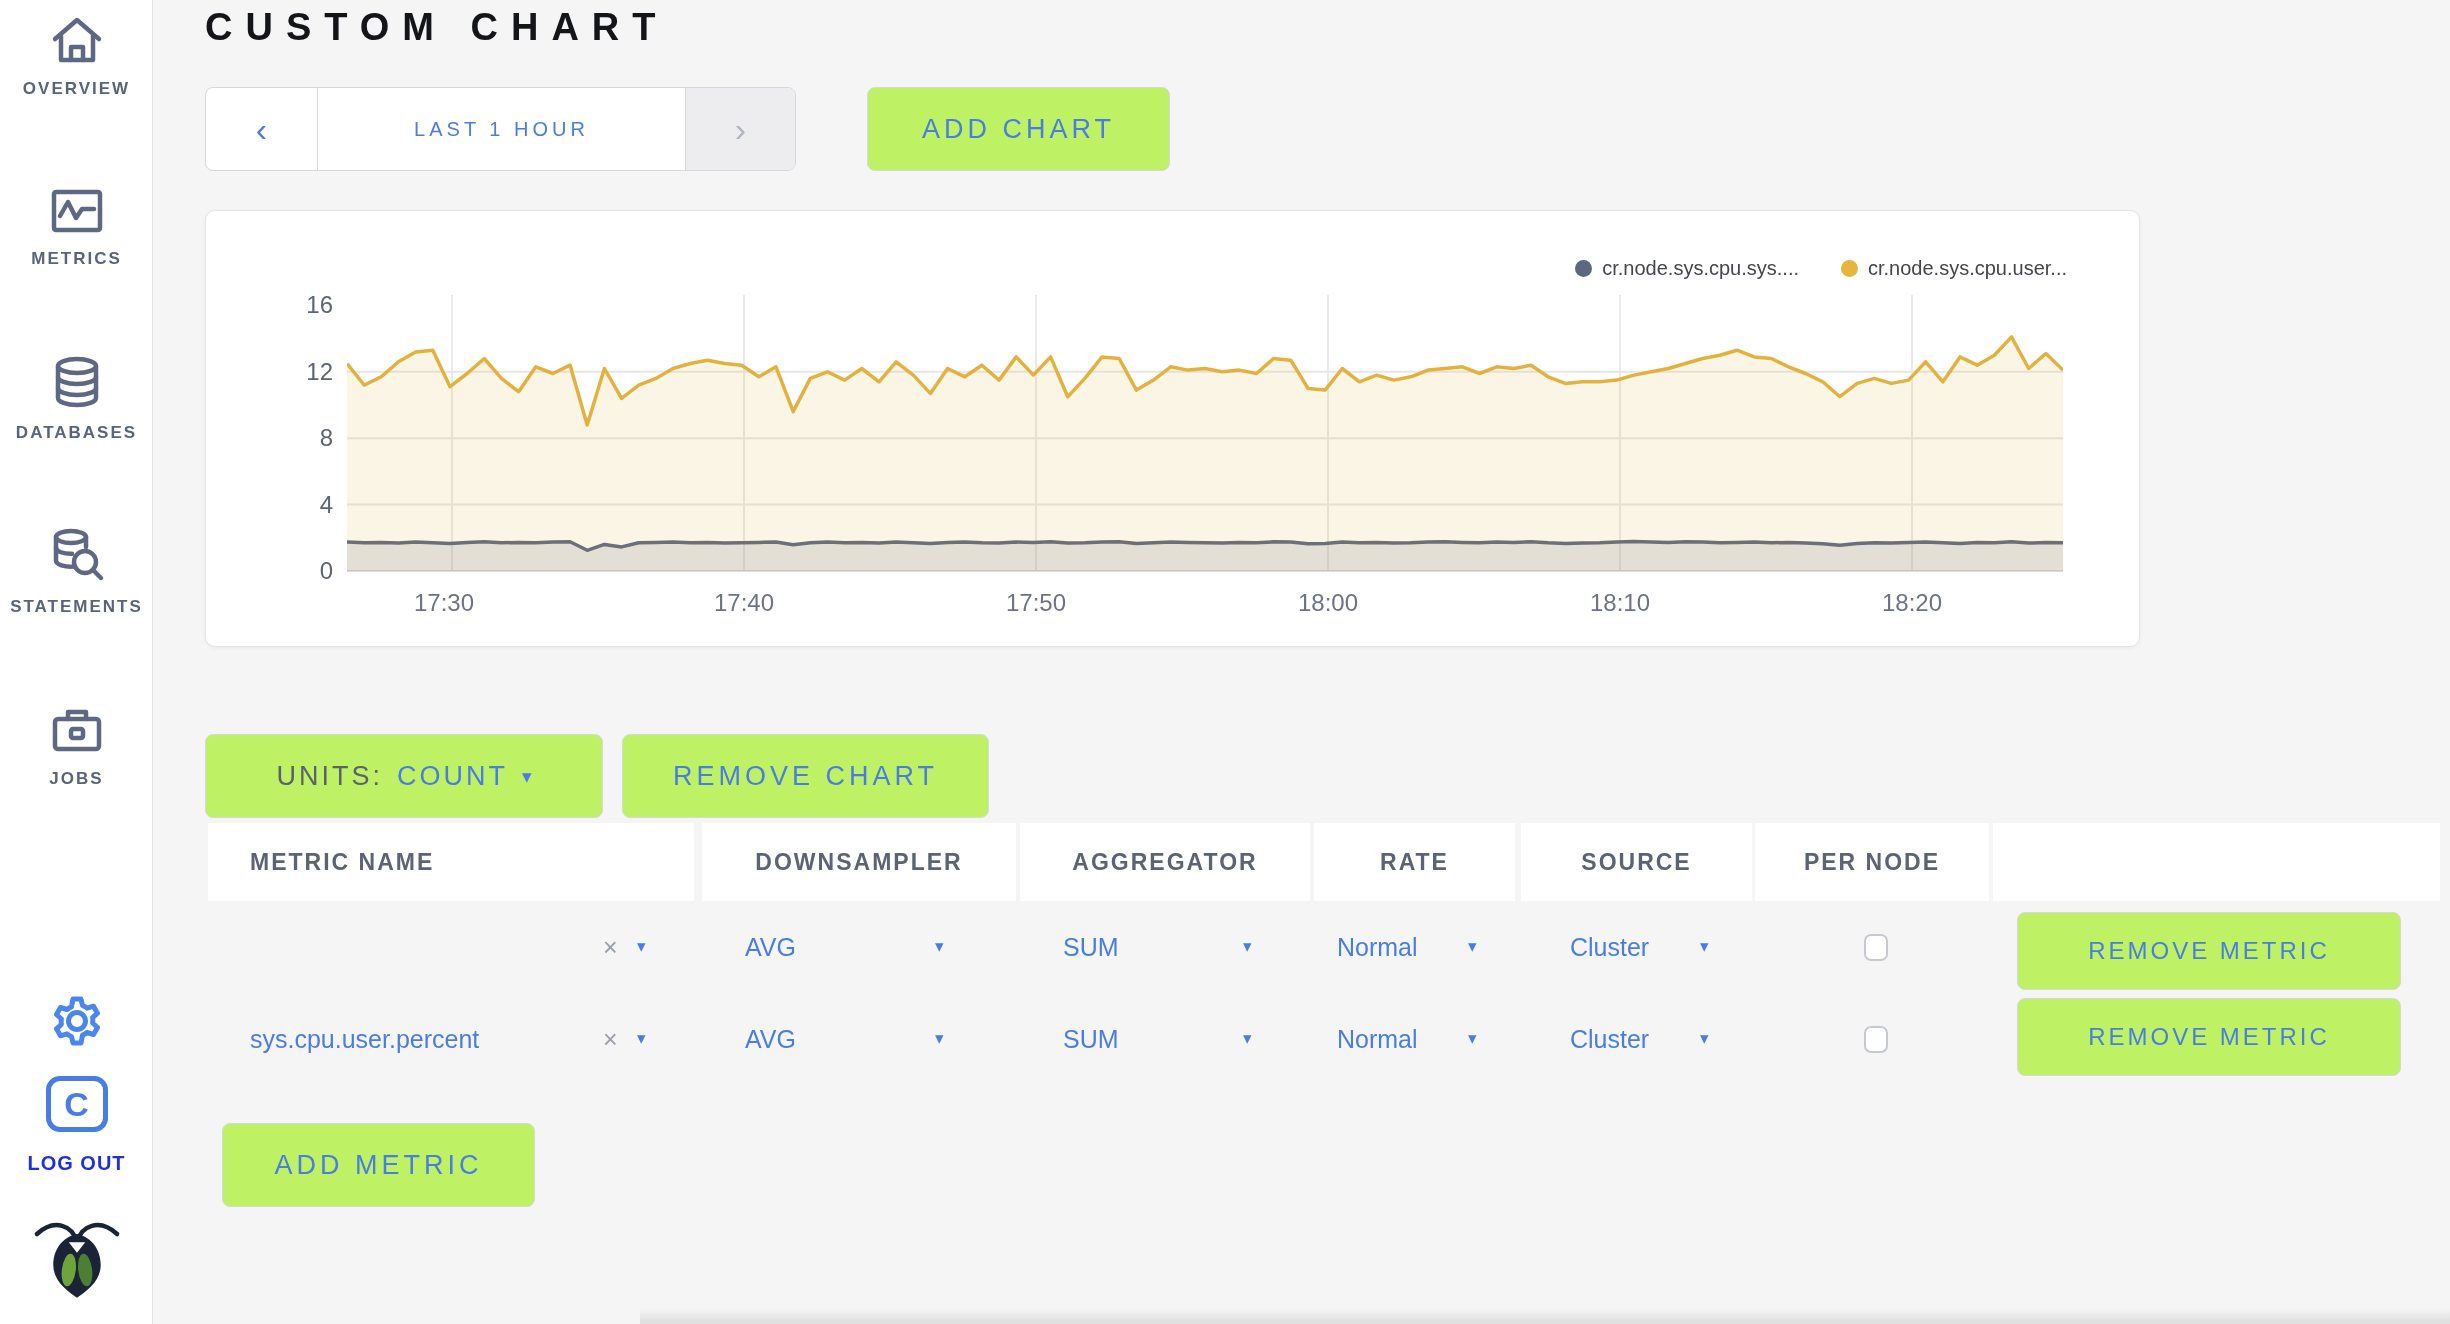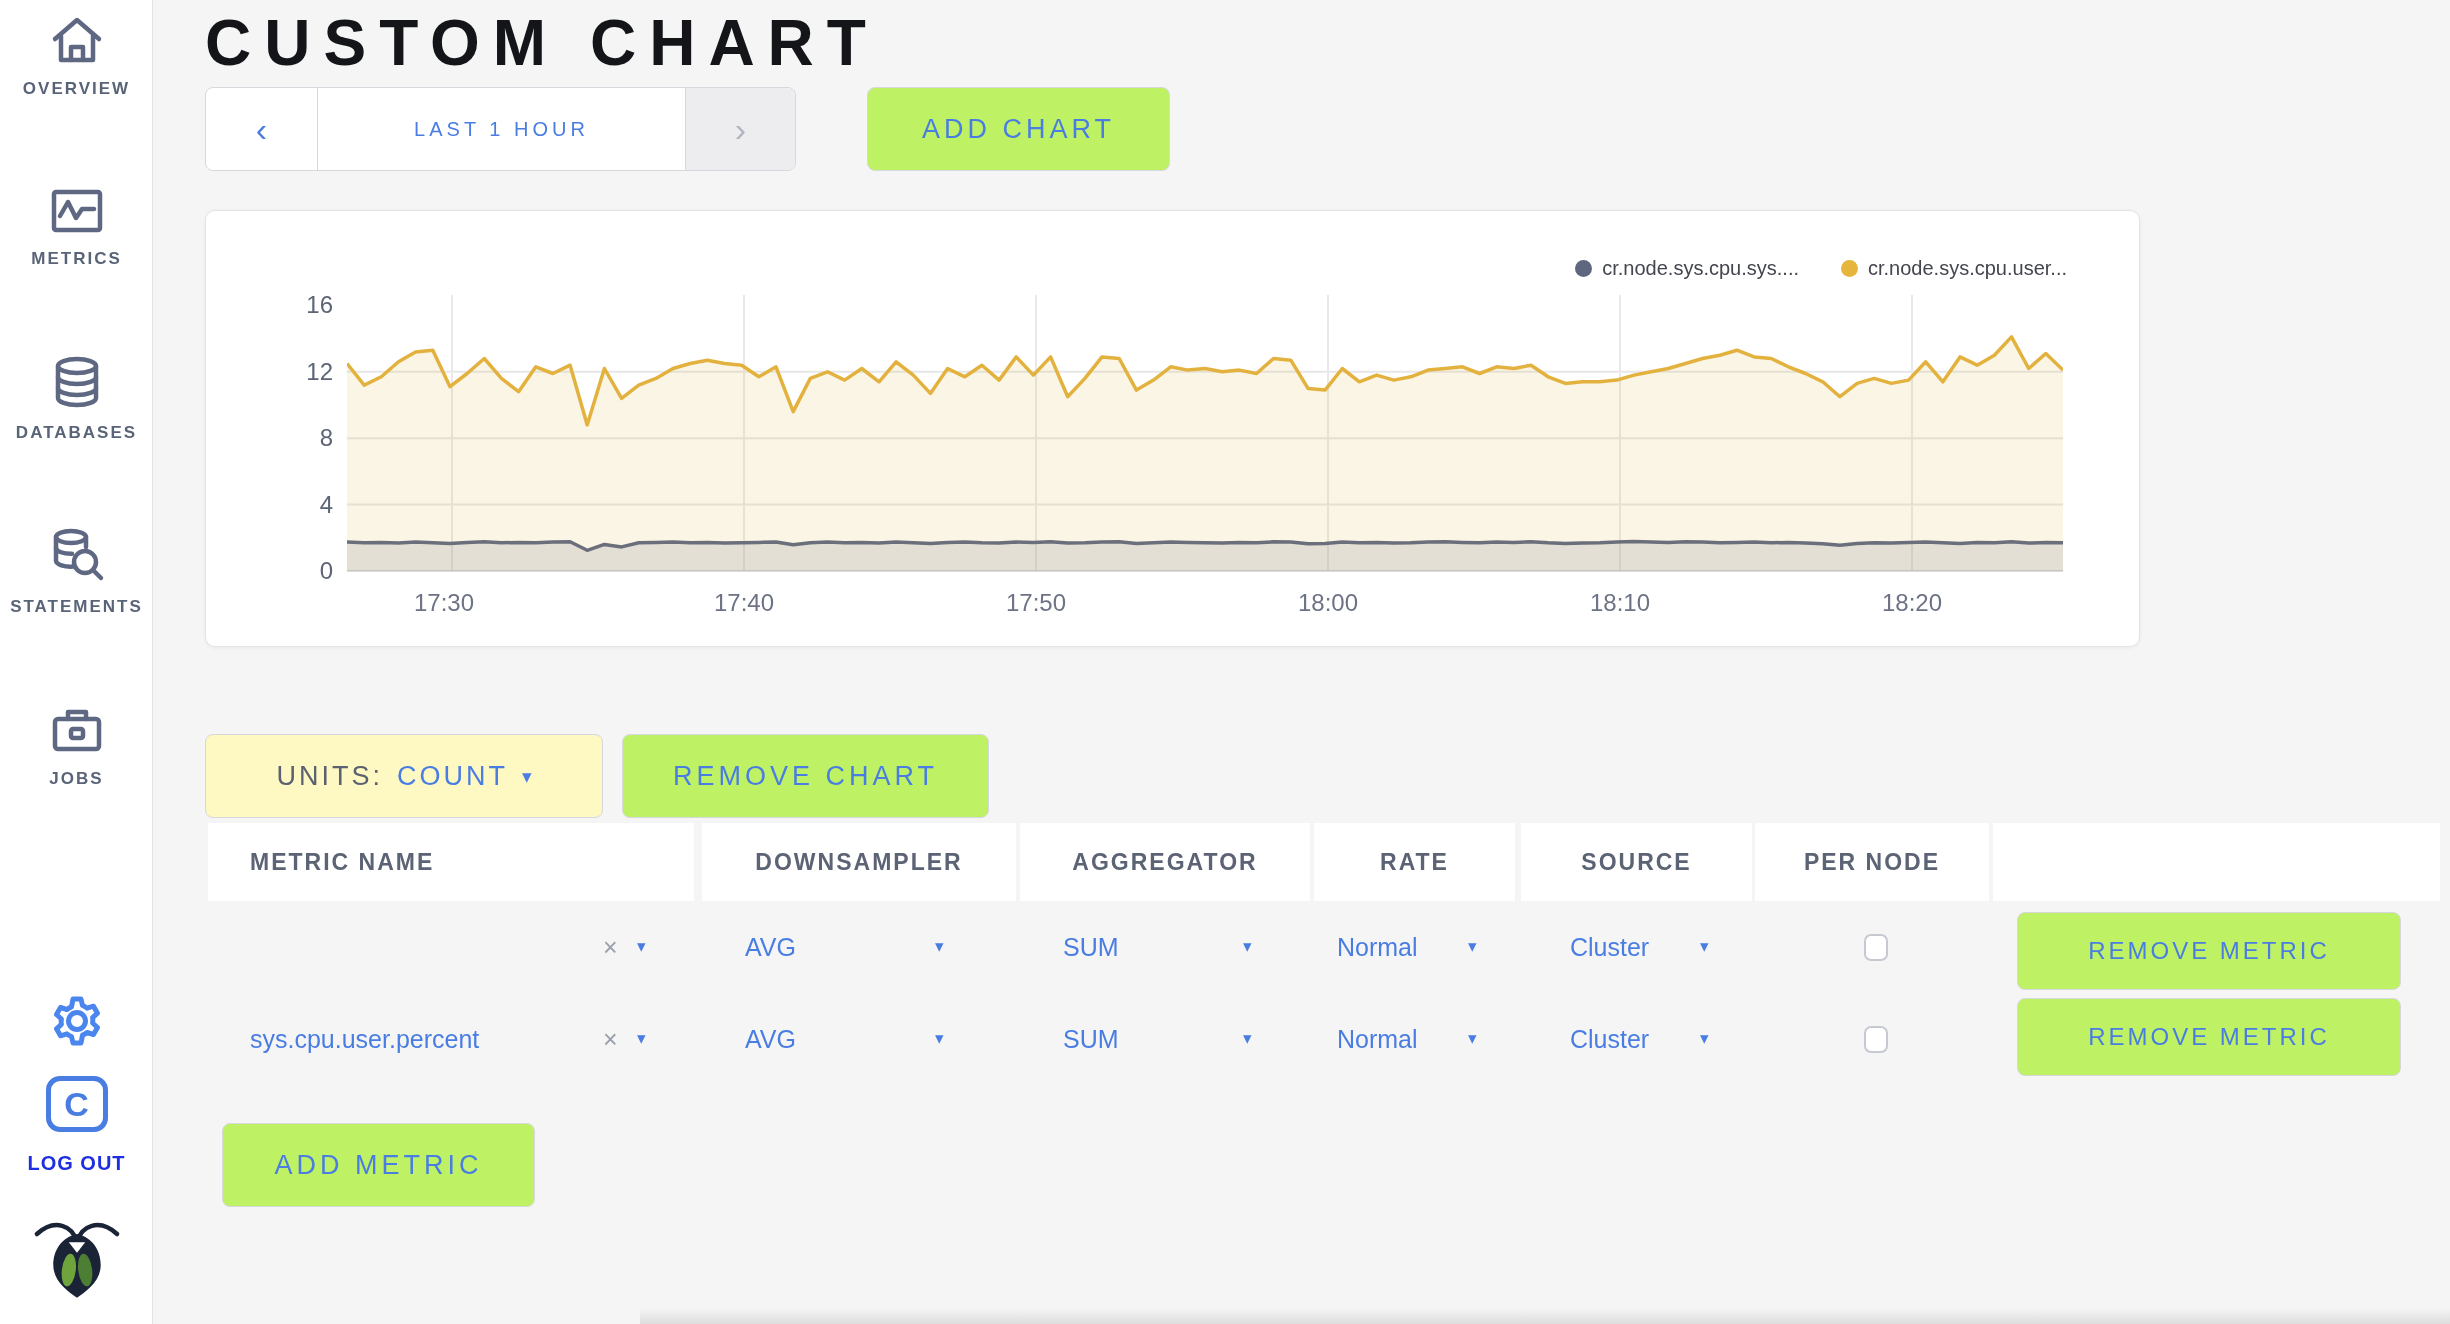--- a/index.html
+++ b/index.html
@@ -15,21 +15,21 @@
     letter-spacing:2px; color:#5a6478; }
   .side-item svg { display:inline-block; }
   .logout-label { display:block; margin-top:20px; font-size:20px; font-weight:bold;
     letter-spacing:1px; color:#1f2ee0; }
   .c-badge { display:inline-block; width:62px; height:56px; border:5px solid #4a7de2;
     border-radius:14px; color:#4a7de2; font-size:34px; font-weight:bold;
     line-height:47px; text-align:center; }
 
   
   .main { position:absolute; left:205px; top:0; width:2245px; height:1324px; }
-  .page-title { position:absolute; left:0; top:6px; font-size:64px; font-weight:bold;
+  .page-title { position:absolute; left:0; top:6px; font-size:38px; font-weight:bold;
     letter-spacing:13px; color:#141519; white-space:nowrap; }
 
   
   .timepicker { position:absolute; left:0; top:87px; width:591px; height:84px;
     background:#fff; border:1px solid #d6d8dd; border-radius:8px; display:flex; }
   .tp-prev { width:112px; border-right:1px solid #d6d8dd; display:flex; align-items:center;
     justify-content:center; font-size:34px; color:#4a7de2; cursor:pointer; }
   .tp-label { flex:1; display:flex; align-items:center; justify-content:center;
     font-size:20px; letter-spacing:4px; color:#4a7de2; font-weight:500; }
   .tp-next { width:110px; background:#ededef; border-left:1px solid #d6d8dd;
@@ -49,21 +49,21 @@
   .legend-dot { width:17px; height:17px; border-radius:50%; }
   .legend-label { font-size:20px; color:#44464e; }
   .plot { position:absolute; left:141px; top:82px; width:1716px; height:280px; }
   .ylabel { position:absolute; left:55px; width:72px; text-align:right; font-size:24px;
     color:#5d6475; line-height:28px; }
   .xlabel { position:absolute; width:120px; text-align:center; font-size:24px;
     color:#6d7385; top:378px; }
 
   
   .units-box { position:absolute; left:0; top:734px; width:398px; height:84px;
-    background:#fef9c3; border:1px solid #d6d8dd; border-radius:8px; display:flex;
+    background:#bef264; border:1px solid #d6d8dd; border-radius:8px; display:flex;
     align-items:center; justify-content:center; gap:14px; cursor:pointer; }
   .units-label { font-size:27px; letter-spacing:3px; color:#5b6170; }
   .units-value { font-size:27px; letter-spacing:3px; color:#4a7de2; }
   .dd-caret { font-size:19px; color:#4a7de2; }
   .btn-remove-chart { left:417px; top:734px; width:367px; height:84px; }
 
   
   .th-cell { position:absolute; top:823px; height:78px; background:#fff; display:flex;
     align-items:center; justify-content:center; font-size:23px; font-weight:bold;
     letter-spacing:2px; color:#5c6374; }

